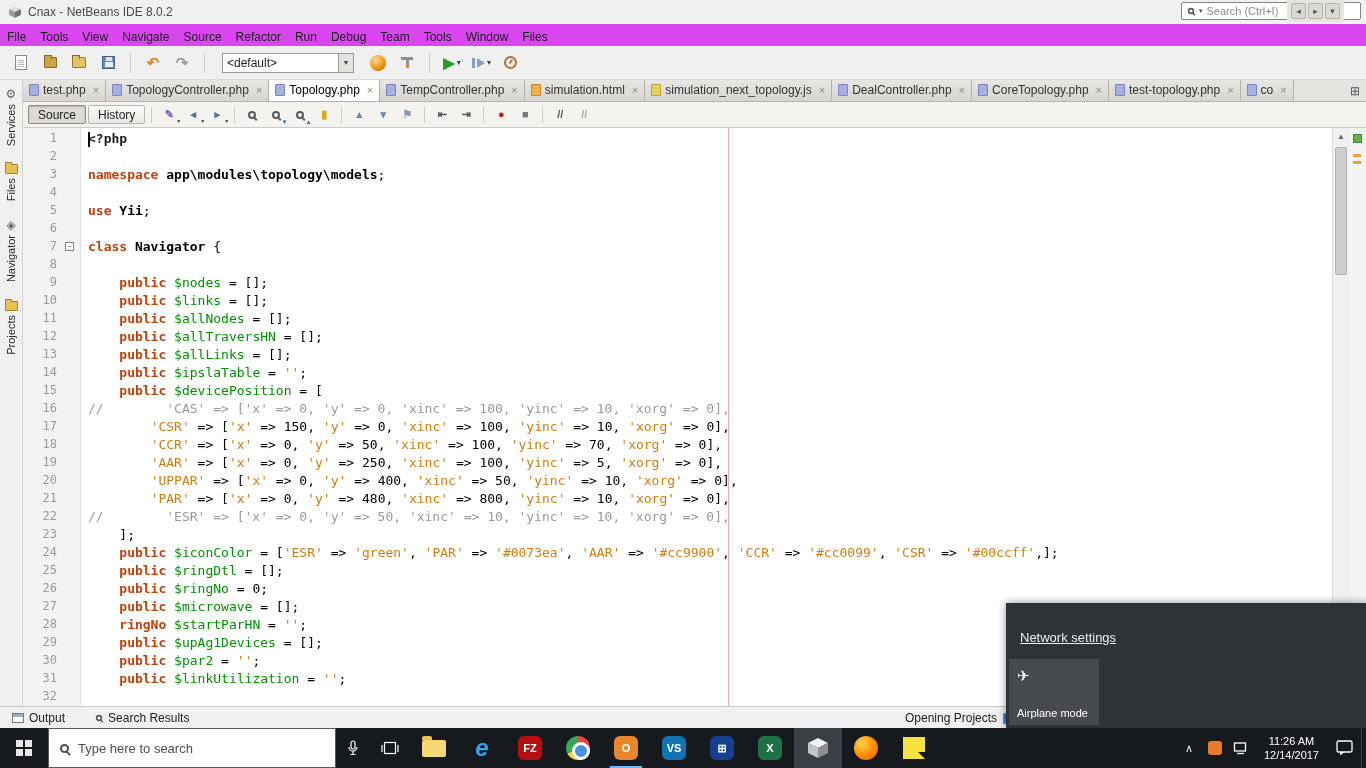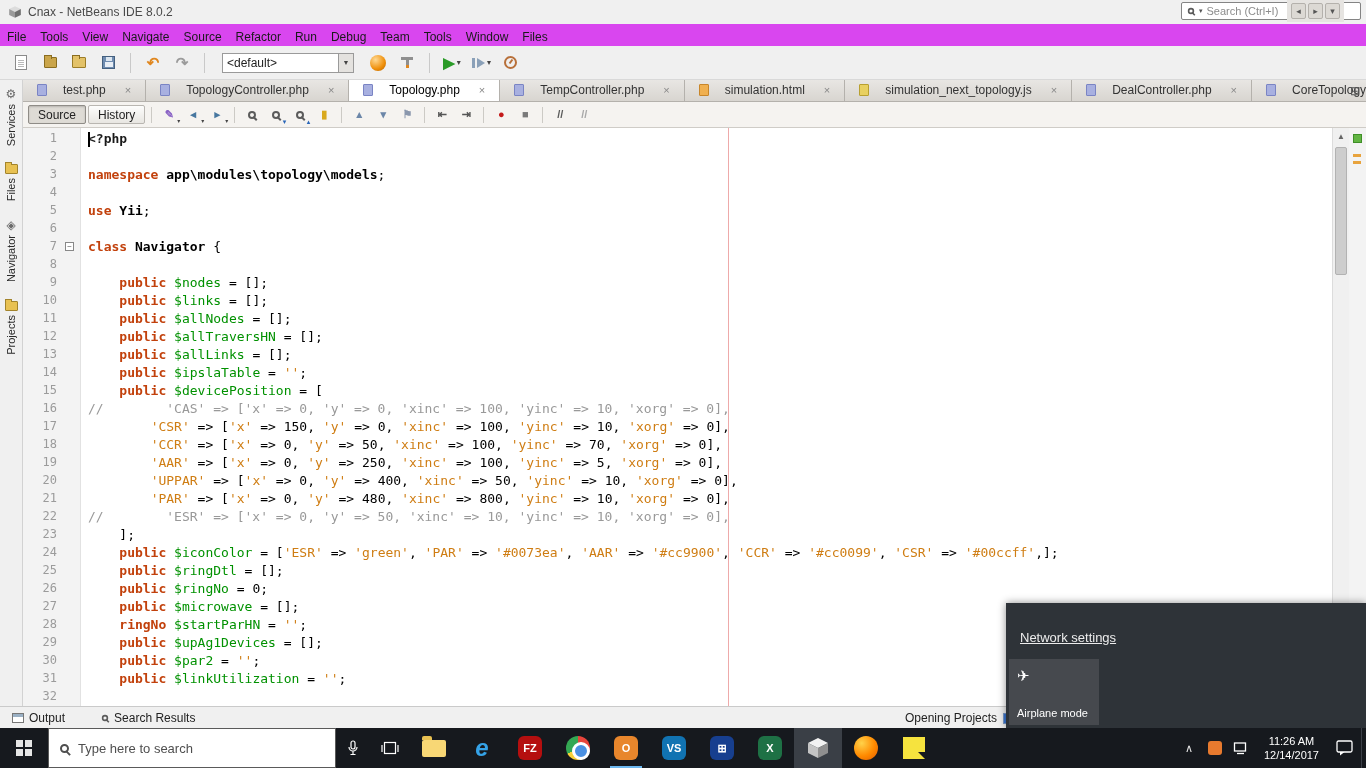--- a/index.html
+++ b/index.html
@@ -51,21 +51,21 @@
 
 .sidebar{position:absolute;left:0;top:80px;width:23px;bottom:62px;background:#f0f0f0;border-right:1px solid #d2d2d2;display:flex;flex-direction:column;align-items:center;padding-top:6px;gap:14px}
 .side-item{display:flex;flex-direction:column;align-items:center;gap:4px;padding:2px 0}
 .vlabel{writing-mode:vertical-rl;transform:rotate(180deg);font-size:11px;color:#2a2a2a}
 .sic-glyph{font-size:12px;color:#6a6a6a;line-height:1}
 .mini-folder{width:13px;height:10px;background:#e8c152;border:1px solid #a3842c;border-radius:1px;position:relative;display:inline-block}
 .mini-folder::before{content:"";position:absolute;left:-1px;top:-3px;width:5px;height:2px;background:#e8c152;border:1px solid #a3842c;border-bottom:none}
 
 
 .tabrow{position:absolute;left:23px;top:80px;right:0;height:22px;background:#e6e4e1;border-bottom:1px solid #b4b1ac;display:flex;align-items:flex-end;overflow:hidden}
-.tab{height:22px;flex:0 0 auto;display:flex;align-items:center;padding:0 14px;background:linear-gradient(#e9e7e4,#d8d5d0);border-right:1px solid #b4b1ac;font-size:12px;color:#333;gap:16px;white-space:nowrap}
+.tab{height:22px;flex:0 0 auto;display:flex;align-items:center;padding:0 6px;background:linear-gradient(#e9e7e4,#d8d5d0);border-right:1px solid #b4b1ac;font-size:12px;color:#333;gap:4px;white-space:nowrap}
 .tab.active{background:#fff;color:#000}
 .fi{width:10px;height:12px;border-radius:1px;flex:0 0 auto}
 .fi-php{background:#a8b0e0;border:1px solid #7a84c4}
 .fi-html{background:#f0b050;border:1px solid #c8862a}
 .fi-js{background:#e8d060;border:1px solid #b8a030}
 .tclose{font-size:11px;color:#888;margin-left:3px}
 .tab-ctrls{position:absolute;right:22px;top:0;height:22px;display:flex;align-items:center;gap:2px;background:#e6e4e1;padding:0 4px}
 .tcbtn{width:15px;height:16px;display:flex;align-items:center;justify-content:center;font-size:9px;color:#555;background:#dcd9d4;border:1px solid #b4b1ac;border-radius:2px}
 .tab-max{position:absolute;right:2px;top:2px;width:18px;height:18px;display:flex;align-items:center;justify-content:center;font-size:12px;color:#555}
 
@@ -98,21 +98,21 @@
 .fold-box{position:absolute;left:42px;top:114px;width:9px;height:9px;border:1px solid #888;background:#fff;z-index:4;font-size:8px;line-height:7px;text-align:center;color:#555}
 .caret{position:absolute;left:65px;top:4px;width:2px;height:15px;background:#000;z-index:5}
 .vscroll{position:absolute;right:17px;top:0;bottom:0;width:17px;background:#f0f0f0;border-left:1px solid #dcdcdc;z-index:6}
 .vthumb{position:absolute;left:2px;right:2px;top:19px;height:128px;background:#cdcdcd;border:1px solid #b2b2b2;border-radius:2px}
 .sarrow{position:absolute;left:0;width:16px;height:17px;font-size:8px;color:#666;display:flex;align-items:center;justify-content:center}
 .stripe{position:absolute;right:0;top:0;bottom:0;width:17px;background:#f3f3f3;z-index:6}
 .ok-badge{position:absolute;right:4px;top:6px;width:9px;height:9px;background:#62b543;border:1px solid #3f8f28}
 .warn-tick{position:absolute;right:5px;width:8px;height:3px;background:#e8a33d}
 
 
-.statusbar{position:absolute;left:0;top:706px;right:0;height:22px;background:#f0f0f0;border-top:1px solid #cacaca;display:flex;align-items:center;padding-left:8px;gap:28px;font-size:12px;color:#222}
+.statusbar{position:absolute;left:0;top:706px;right:0;height:22px;background:#f0f0f0;border-top:1px solid #cacaca;display:flex;align-items:center;padding-left:8px;gap:22px;font-size:12px;color:#222}
 .sb-btn{display:flex;align-items:center;gap:5px;height:18px;padding:0 4px}
 .out-ic{width:12px;height:10px;border:1px solid #777;background:#fff;position:relative;display:inline-block}
 .out-ic::before{content:"";position:absolute;left:0;top:0;right:0;height:3px;background:#9ab0c4}
 .status-right{position:absolute;left:905px;top:0;height:22px;display:flex;align-items:center;gap:6px}
 .progress{width:130px;height:11px;border:1px solid #7a9ac8;background:#fff;position:relative}
 .progress-fill{position:absolute;left:0;top:0;bottom:0;width:40px;background:#3b78d6}
 
 
 .flyout{position:absolute;left:1006px;top:603px;width:360px;height:125px;background:#2e3338;z-index:60;box-shadow:0 0 8px rgba(0,0,0,.45)}
 .fly-link{position:absolute;left:14px;top:27px;font-size:13px;color:#ececec;text-decoration:underline}

